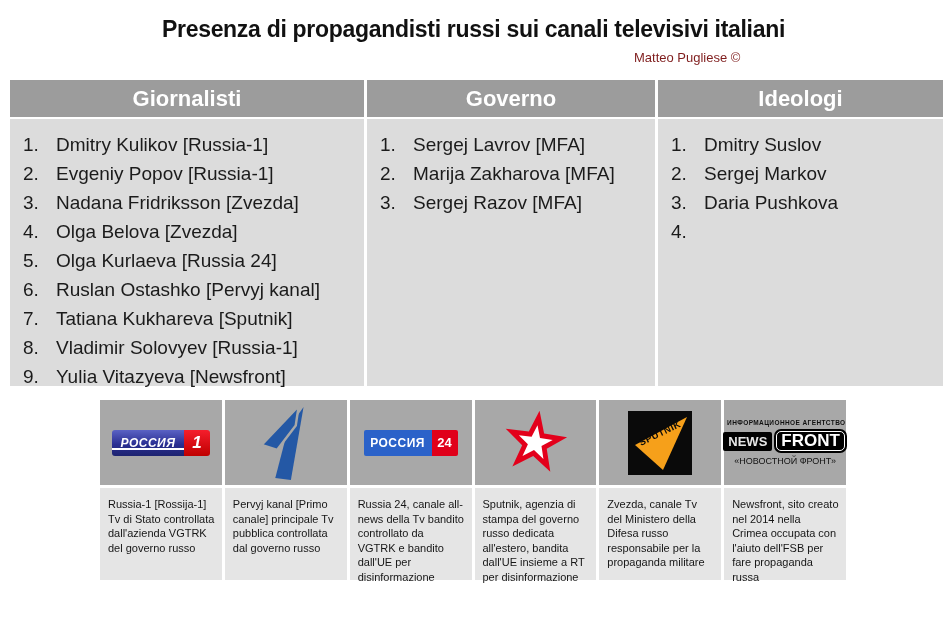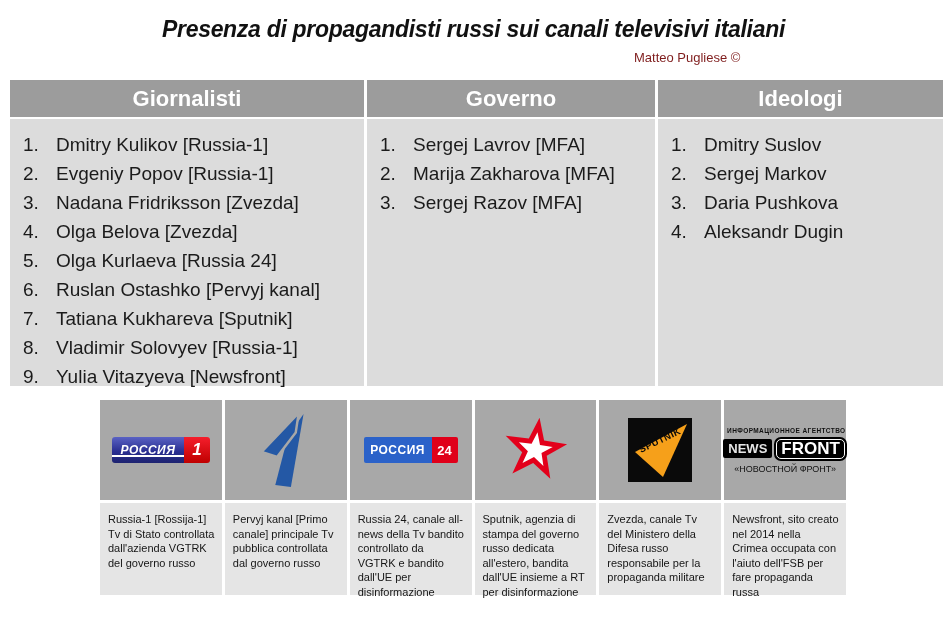--- a/index.html
+++ b/index.html
@@ -5,21 +5,20 @@
   * { margin:0; padding:0; box-sizing:border-box; }
   html,body { background:#fff; }
   .poster {
     position:relative; width:947px; height:619px; background:#ffffff;
     font-family:"Liberation Sans", sans-serif; overflow:hidden;
   }
   .title {
     position:absolute; top:16px; left:0; width:100%;
     text-align:center; font-size:23px; font-weight:bold; color:#111;
     letter-spacing:-0.3px;
-    font-style:italic;
   }
   .credit {
     position:absolute; top:50px; left:634px;
     font-size:13px; color:#7f1d1d;
   }
   
   .maintable { position:absolute; left:10px; top:80px; width:930px; }
   .hdr-row, .body-row {
     display:grid; grid-template-columns:354px 288px 285px; gap:3px;
   }
@@ -30,21 +29,21 @@
   }
   .body-row { margin-top:2px; }
   .body-cell { background:#dcdcdc; height:267px; }
   .body-cell ol { list-style:none; padding:11px 4px 0 13px; }
   .body-cell li { display:flex; font-size:19px; line-height:29px; color:#1b1b1b; }
   .body-cell li .num { flex:0 0 33px; }
   
   .bottom { position:absolute; left:100px; top:400px; width:746px; }
   .logo-row, .desc-row { display:grid; grid-template-columns:repeat(6,1fr); gap:3px; }
   .logo-cell {
-    height:100px; background:#a8a8a8;
+    height:85px; background:#a8a8a8;
     display:flex; align-items:center; justify-content:center;
   }
   .desc-row { margin-top:3px; }
   .desc-cell {
     background:#e5e5e5; height:92px; font-size:11px; line-height:14.5px;
     padding:9px 7px 0 8px; color:#161616;
   }
   
   .r1 { display:flex; align-items:center; }
   .r1-band {
@@ -159,21 +158,20 @@
             <li>
               <span class="num">2.</span>
               <span class="txt">Sergej Markov</span>
             </li>
             <li>
               <span class="num">3.</span>
               <span class="txt">Daria Pushkova</span>
             </li>
             <li>
               <span class="num">4.</span>
-              <span class="txt">Aleksandr Dugin</span>
             </li>
           </ol>
       </div>
     </div>
   </div>
 
   <div class="bottom">
     <div class="logo-row">
 
       <div class="logo-cell">

